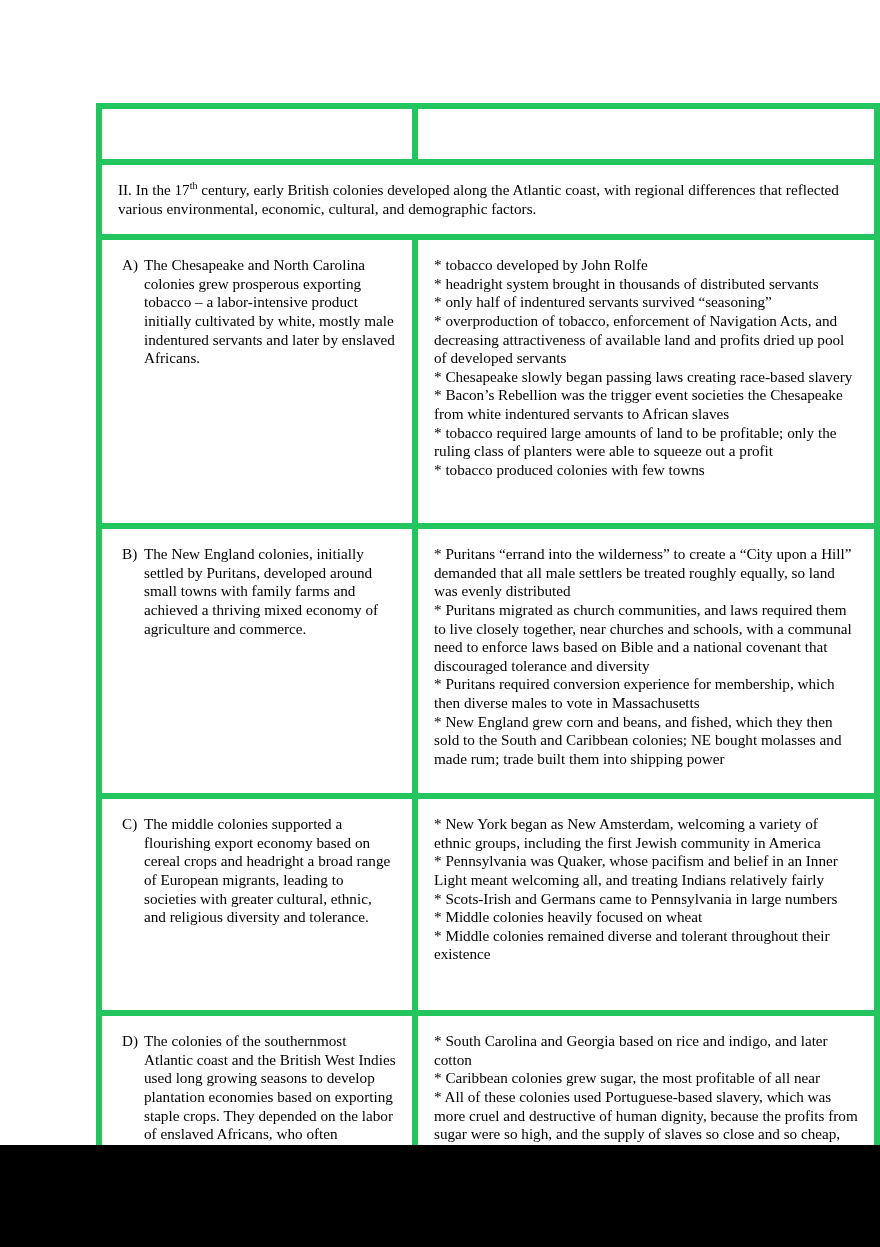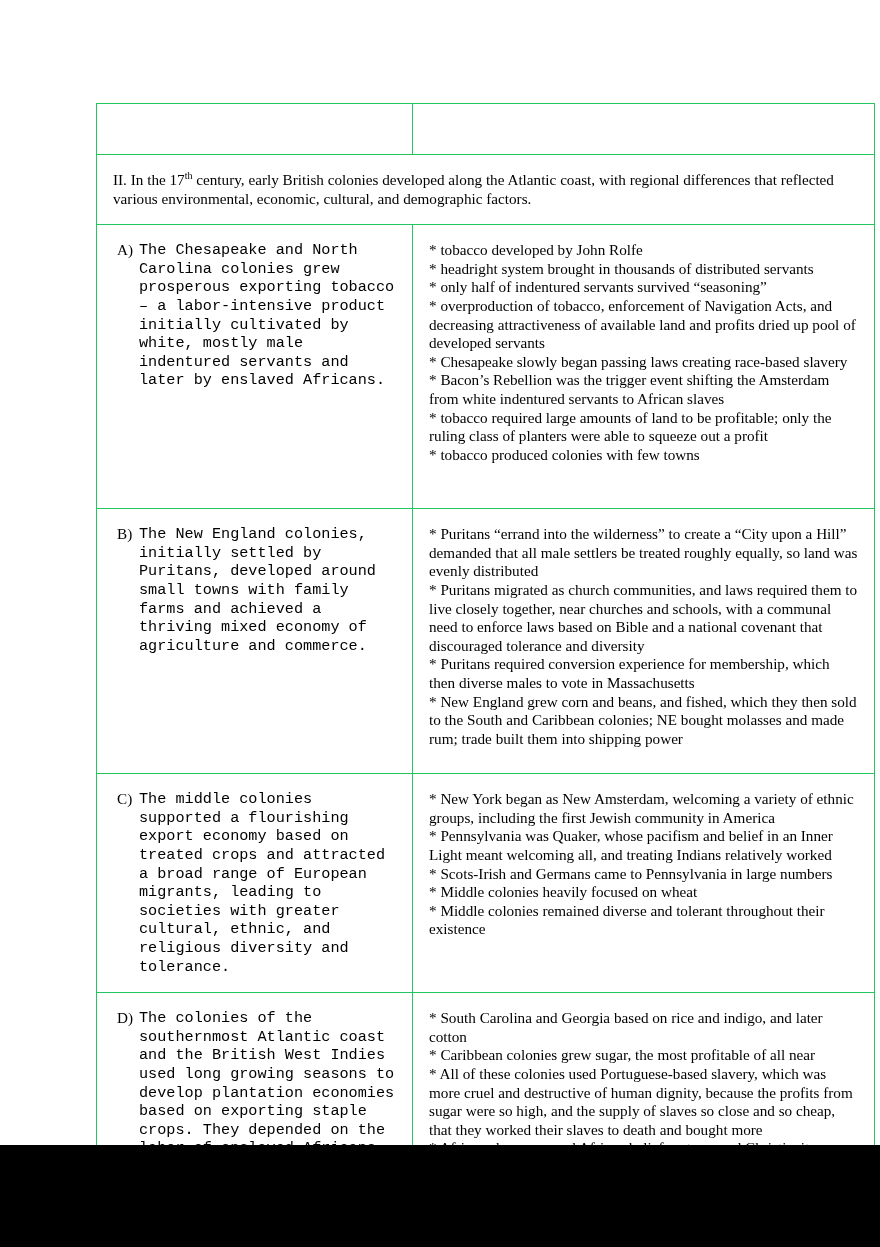--- a/index.html
+++ b/index.html
@@ -26,21 +26,21 @@
   }
   .doc-table {
     position: absolute;
     left: 96px;
     top: 103px;
     width: 778px;
     border-collapse: collapse;
     table-layout: fixed;
   }
   .doc-table td {
-    border: 1px solid #22c55e;
+    border: 6px solid #22c55e;
     vertical-align: top;
     padding: 16px;
   }
   .col-left  { width: 316px; }
   .col-right { width: 462px; }
 
   
   .row-header td {
     height: 18px;
   }
@@ -71,21 +71,20 @@
     line-height: 18.6px;
   }
   .item-letter {
     flex: 0 0 auto;
     width: 26px;
     padding-left: 4px;
     box-sizing: border-box;
   }
   .item-body {
     flex: 1 1 auto;
-    font-family: Liberation Mono, monospace;
   }
 
   
   .right-cell {
     padding: 3px 6px 4px 5px;
   }
   .bullets {
     font-size: 15.2px;
     line-height: 18.6px;
   }
@@ -141,21 +140,21 @@
             <span class="item-body">The Chesapeake and North Carolina colonies grew prosperous exporting tobacco – a labor-intensive product initially cultivated by white, mostly male indentured servants and later by enslaved Africans.</span>
           </div>
         </td>
         <td class="right-cell">
           <div class="bullets">
             <p class="bullet">* tobacco developed by John Rolfe</p>
             <p class="bullet">* headright system brought in thousands of distributed servants</p>
             <p class="bullet">* only half of indentured servants survived “seasoning”</p>
             <p class="bullet">* overproduction of tobacco, enforcement of Navigation Acts, and decreasing attractiveness of available land and profits dried up pool of developed servants</p>
             <p class="bullet">* Chesapeake slowly began passing laws creating race-based slavery</p>
-            <p class="bullet">* Bacon’s Rebellion was the trigger event shifting the Amsterdam from white indentured servants to African slaves</p>
+            <p class="bullet">* Bacon’s Rebellion was the trigger event societies the Chesapeake from white indentured servants to African slaves</p>
             <p class="bullet">* tobacco required large amounts of land to be profitable; only the ruling class of planters were able to squeeze out a profit</p>
             <p class="bullet">* tobacco produced colonies with few towns</p>
           </div>
         </td>
       </tr>
 
       <tr class="row-b">
         <td class="left-cell">
           <div class="item">
             <span class="item-letter">B)</span>
@@ -169,27 +168,27 @@
             <p class="bullet">* Puritans required conversion experience for membership, which then diverse males to vote in Massachusetts</p>
             <p class="bullet">* New England grew corn and beans, and fished, which they then sold to the South and Caribbean colonies; NE bought molasses and made rum; trade built them into shipping power</p>
           </div>
         </td>
       </tr>
 
       <tr class="row-c">
         <td class="left-cell">
           <div class="item">
             <span class="item-letter">C)</span>
-            <span class="item-body">The middle colonies supported a flourishing export economy based on treated crops and attracted a broad range of European migrants, leading to societies with greater cultural, ethnic, and religious diversity and tolerance.</span>
+            <span class="item-body">The middle colonies supported a flourishing export economy based on cereal crops and headright a broad range of European migrants, leading to societies with greater cultural, ethnic, and religious diversity and tolerance.</span>
           </div>
         </td>
         <td class="right-cell">
           <div class="bullets">
             <p class="bullet">* New York began as New Amsterdam, welcoming a variety of ethnic groups, including the first Jewish community in America</p>
-            <p class="bullet">* Pennsylvania was Quaker, whose pacifism and belief in an Inner Light meant welcoming all, and treating Indians relatively worked</p>
+            <p class="bullet">* Pennsylvania was Quaker, whose pacifism and belief in an Inner Light meant welcoming all, and treating Indians relatively fairly</p>
             <p class="bullet">* Scots-Irish and Germans came to Pennsylvania in large numbers</p>
             <p class="bullet">* Middle colonies heavily focused on wheat</p>
             <p class="bullet">* Middle colonies remained diverse and tolerant throughout their existence</p>
           </div>
         </td>
       </tr>
 
       <tr class="row-d">
         <td class="left-cell">
           <div class="item">

